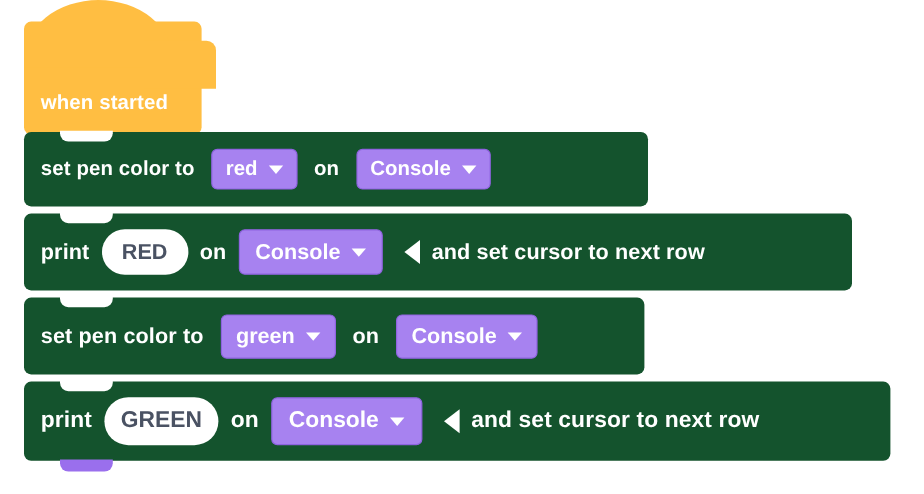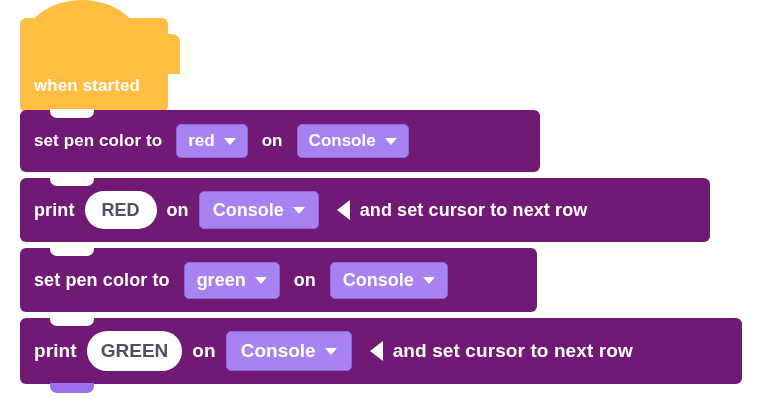--- a/index.html
+++ b/index.html
@@ -77,21 +77,21 @@
     font-size: 17px;
   }
 
   
   .stack-block {
     left: 20px;
     border-radius: 6px;
     padding-left: 14px;
     padding-right: 14px;
   }
-  .b-purple { background: #701a75; }
+  .b-purple { background: #14532d; }
 
   
   .notch-top {
     position: absolute;
     left: 30px;
     top: -1px;
     width: 44px;
     height: 9px;
     background: #ffffff;
     border-radius: 0 0 7px 7px;

